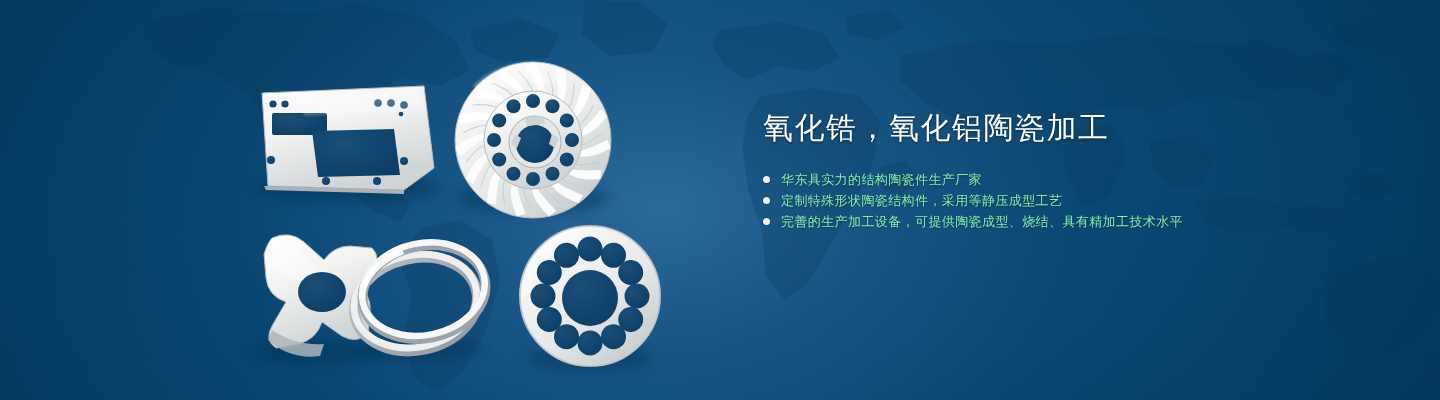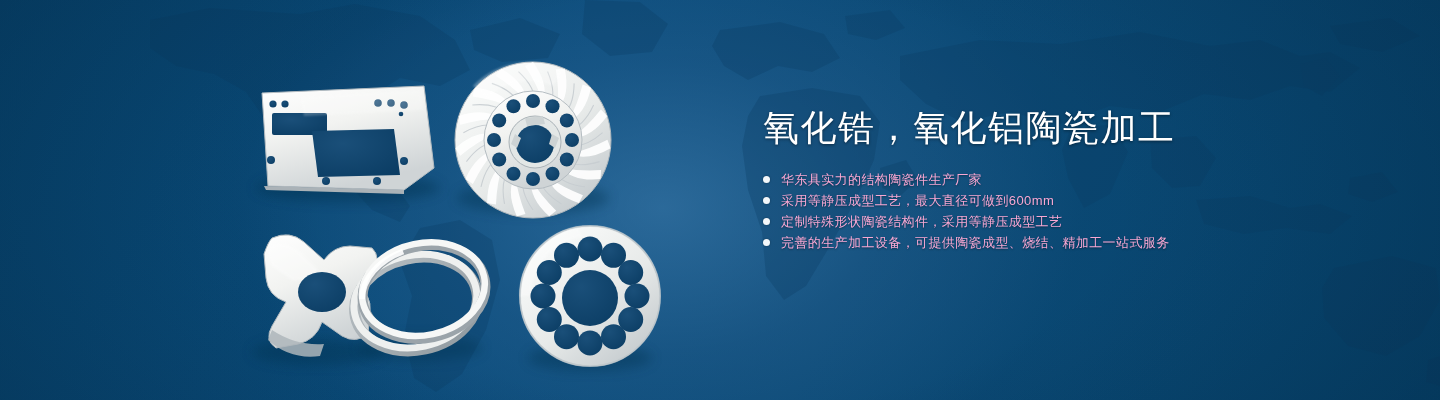--- a/index.html
+++ b/index.html
@@ -47,21 +47,21 @@
   }
   .products svg { width:100%; height:100%; display:block; }
 
   
   .copy {
     position:absolute;
     left:763px; top:108px;
     width:620px;
   }
   .headline {
-    font-size:36px;
+    font-size:30px;
     line-height:40px;
     letter-spacing:1.5px;
     color:#ffffff;
     font-weight:400;
     text-shadow:0 1px 3px rgba(0,0,0,0.45);
     white-space:nowrap;
   }
   .bullets {
     margin-top:21px;
     list-style:none;
@@ -76,21 +76,21 @@
     width:7px; height:7px;
     border-radius:50%;
     background:#f3f7fa;
     flex:0 0 auto;
     margin-right:11px;
     box-shadow:0 0 2px rgba(0,0,0,0.35);
   }
   .bullet-text {
     font-size:13px;
     line-height:21px;
-    color:#f9a8d4;
+    color:#86efac;
     letter-spacing:0.4px;
     text-shadow:0 1px 2px rgba(0,0,0,0.40);
   }
 </style>
 </head>
 <body>
 
 <div class="banner">
 
   <div class="bg-base"></div>
@@ -319,26 +319,22 @@
   <div class="copy">
     <div class="headline">氧化锆，氧化铝陶瓷加工</div>
 
     <ul class="bullets">
       <li class="bullet">
         <span class="bullet-dot"></span>
         <span class="bullet-text">华东具实力的结构陶瓷件生产厂家</span>
       </li>
       <li class="bullet">
         <span class="bullet-dot"></span>
-        <span class="bullet-text">采用等静压成型工艺，最大直径可做到600mm</span>
-      </li>
-      <li class="bullet">
-        <span class="bullet-dot"></span>
         <span class="bullet-text">定制特殊形状陶瓷结构件，采用等静压成型工艺</span>
       </li>
       <li class="bullet">
         <span class="bullet-dot"></span>
-        <span class="bullet-text">完善的生产加工设备，可提供陶瓷成型、烧结、精加工一站式服务</span>
+        <span class="bullet-text">完善的生产加工设备，可提供陶瓷成型、烧结、具有精加工技术水平</span>
       </li>
     </ul>
   </div>
 
 </div>
 
 </body></html>

